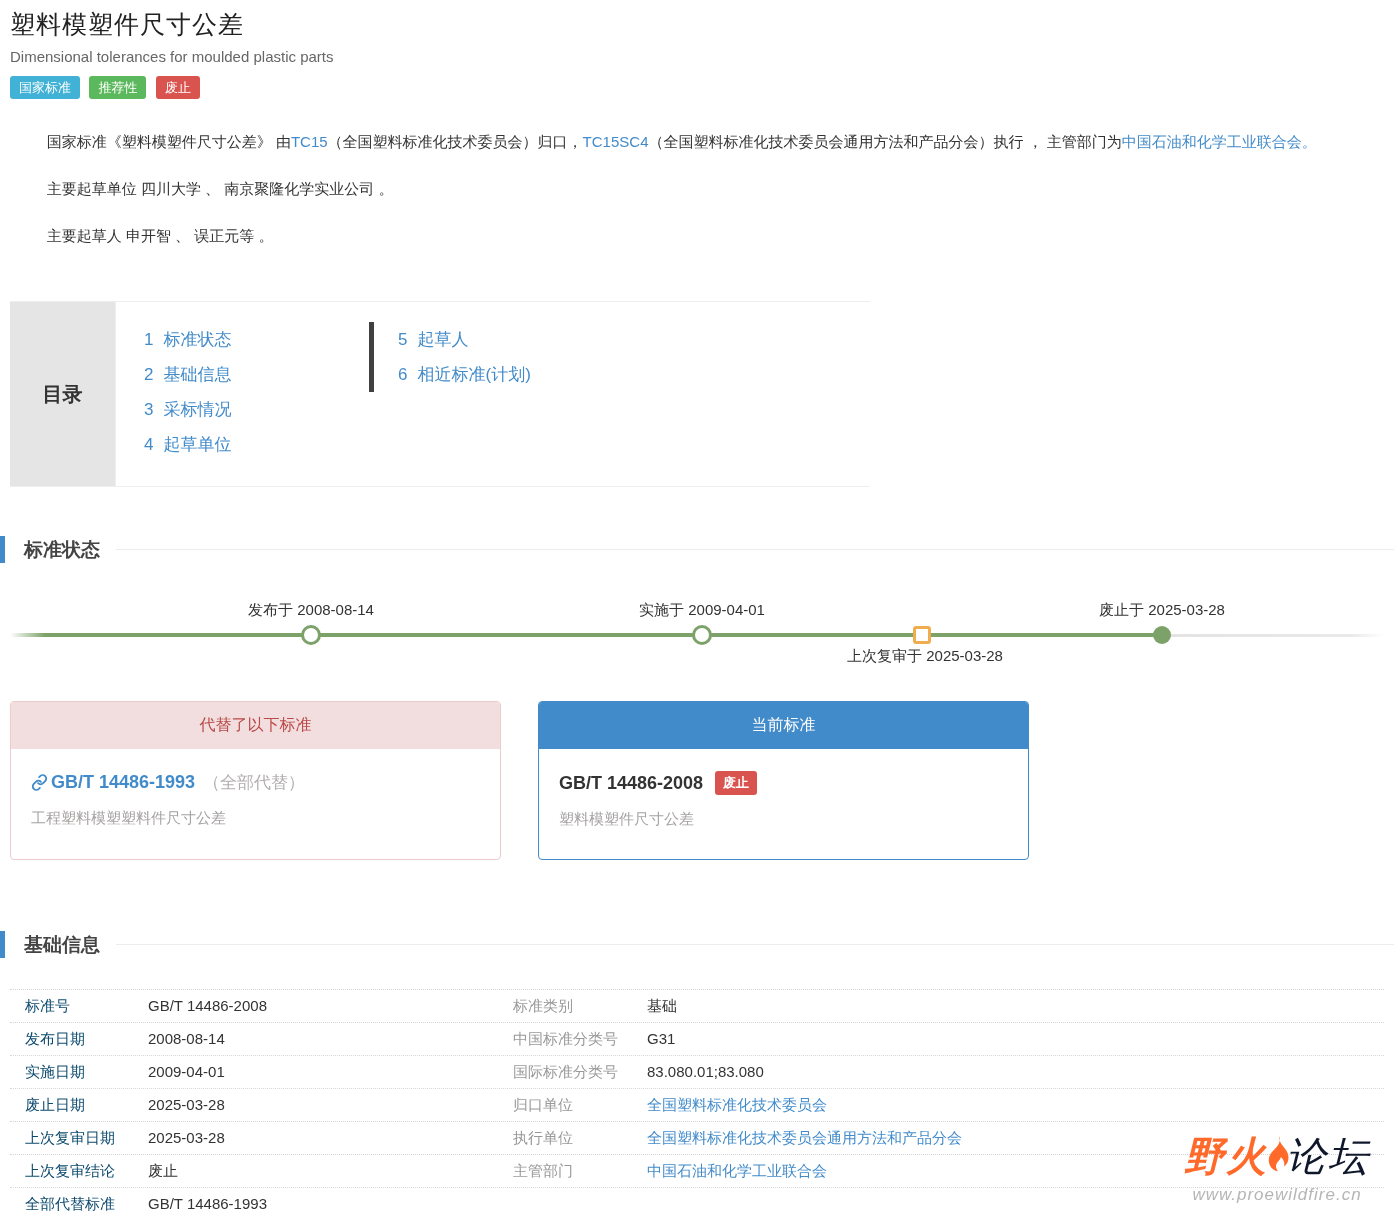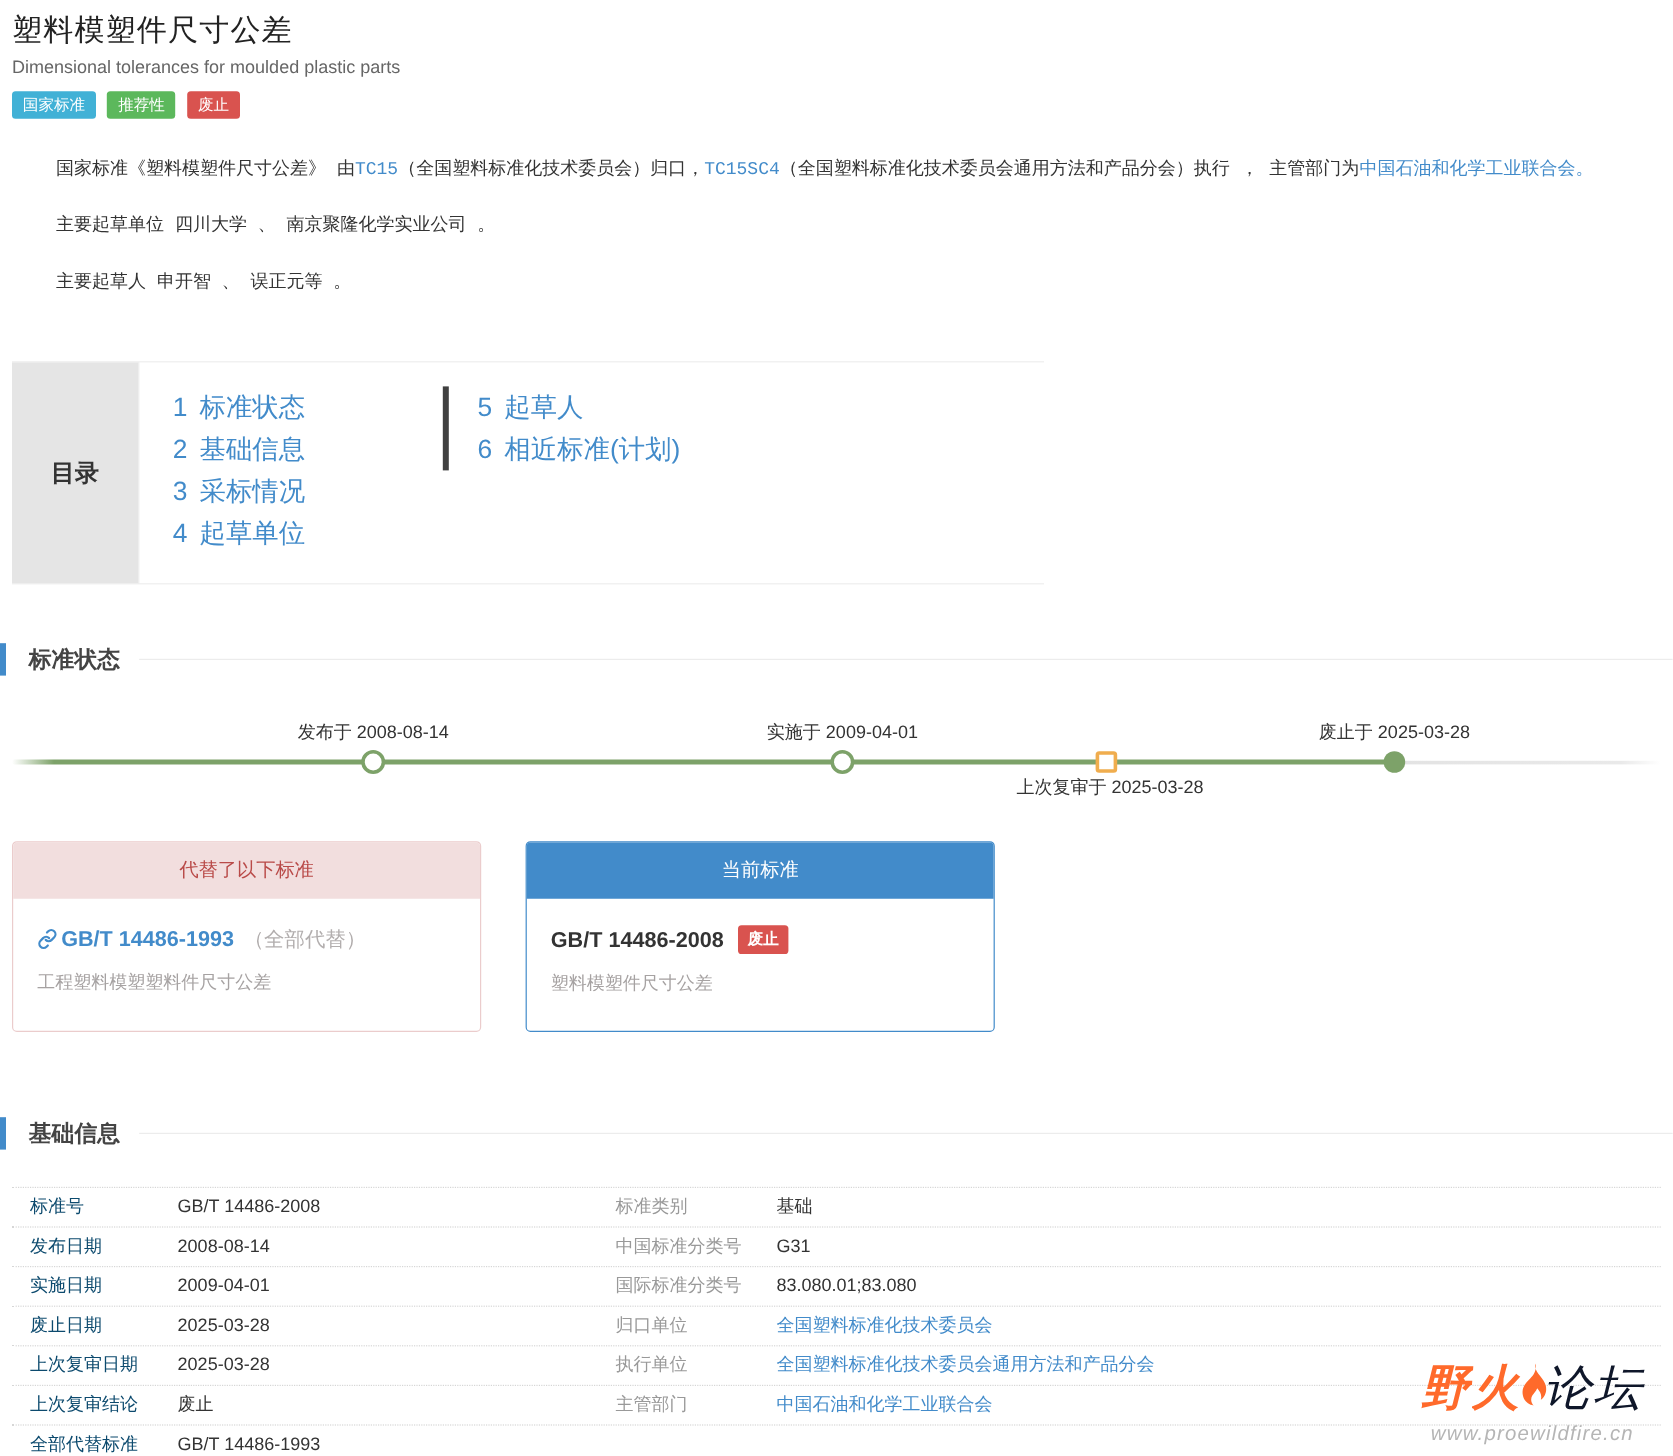--- a/index.html
+++ b/index.html
@@ -13,35 +13,35 @@
   .page-title { font-size:25px; font-weight:400; color:#222; letter-spacing:1px; }
   .page-subtitle { font-size:15px; color:#666; margin-top:7px; }
   .badge-row { margin-top:11px; }
   .badge { display:inline-block; color:#fff; font-size:13px; padding:3px 9px;
     border-radius:3px; margin-right:5px; line-height:17px; }
   .badge.national { background:#41b1d6; }
   .badge.recommended { background:#5cb85c; }
   .badge.abolished { background:#d9534f; }
 
   
-  .intro { margin-top:28px;font-family:Liberation Mono, monospace; }
+  .intro { margin-top:28px; }
   .intro p { font-size:15px; line-height:30px; text-indent:2.45em; margin-bottom:17px; }
   a.link { color:#428bca; text-decoration:none; cursor:pointer; }
 
   
   .toc { margin-top:50px; width:860px; display:flex;
     border-top:1px solid #eee; border-bottom:1px solid #eee; }
   .toc-label { width:106px; background:#e5e5e5; border-right:1px solid #eee;
     display:flex; align-items:center; justify-content:center;
     font-size:20px; font-weight:700; color:#333; }
   .toc-body { display:flex; padding:20px 0 24px 28px; flex:1; }
   .toc-col { display:flex; flex-direction:column; }
   .toc-col-1 { width:225px; }
   .toc-col-2 { border-left:5px solid #404040; padding-left:24px; align-self:flex-start; }
-  .toc-item { font-size:22px; line-height:35px; color:#428bca; cursor:pointer;
+  .toc-item { font-size:17px; line-height:35px; color:#428bca; cursor:pointer;
     white-space:nowrap; text-decoration:none; }
   .toc-item .num { margin-right:10px; }
 
   
   .sec-header { display:flex; align-items:center; }
   .sec-header .bar { width:5px; height:27px; background:#428bca; }
   .sec-header .sec-title { font-size:19px; font-weight:700; color:#444; margin-left:19px; }
   .sec-header .rule { flex:1; height:1px; background:#ececec; margin-left:16px; }
 
   .sec-status { margin-top:49px; }
@@ -60,21 +60,21 @@
   .tl-marker { position:absolute; background:#fff; }
   .tl-circle-open { width:20px; height:20px; border:3px solid #7da269; border-radius:50%;
     top:26px; }
   .tl-square { width:18px; height:18px; border:3px solid #f0ad4e; border-radius:3px;
     top:27px; }
   .tl-circle-filled { width:18px; height:18px; background:#7da269; border-radius:50%;
     top:27px; }
 
   
   .cards { display:flex; margin-top:16px; gap:37px; }
-  .card { width:391px; min-height:158px; border-radius:4px; background:#fff; }
+  .card { width:491px; min-height:158px; border-radius:4px; background:#fff; }
   .card.replaced { border:1px solid #ebcccc; }
   .card.current  { border:1px solid #428bca; }
   .card-header { text-align:center; font-size:16px; padding:13px 10px;
     border-radius:3px 3px 0 0; }
   .card.replaced .card-header { background:#f2dede; color:#b94a48; }
   .card.current  .card-header { background:#428bca; color:#fff; }
   .card-body { padding:22px 20px 30px 20px; }
   .code-line { font-size:18px; display:flex; align-items:center; }
   .code-link { color:#428bca; font-weight:700; text-decoration:none; cursor:pointer;
     display:inline-flex; align-items:center; }

